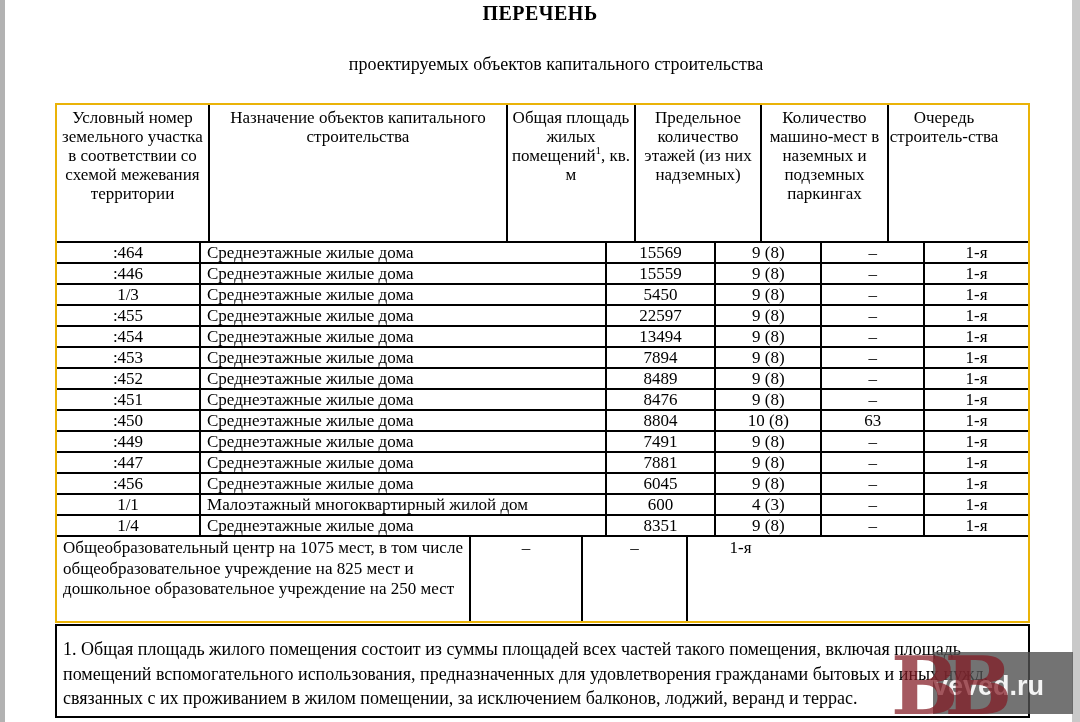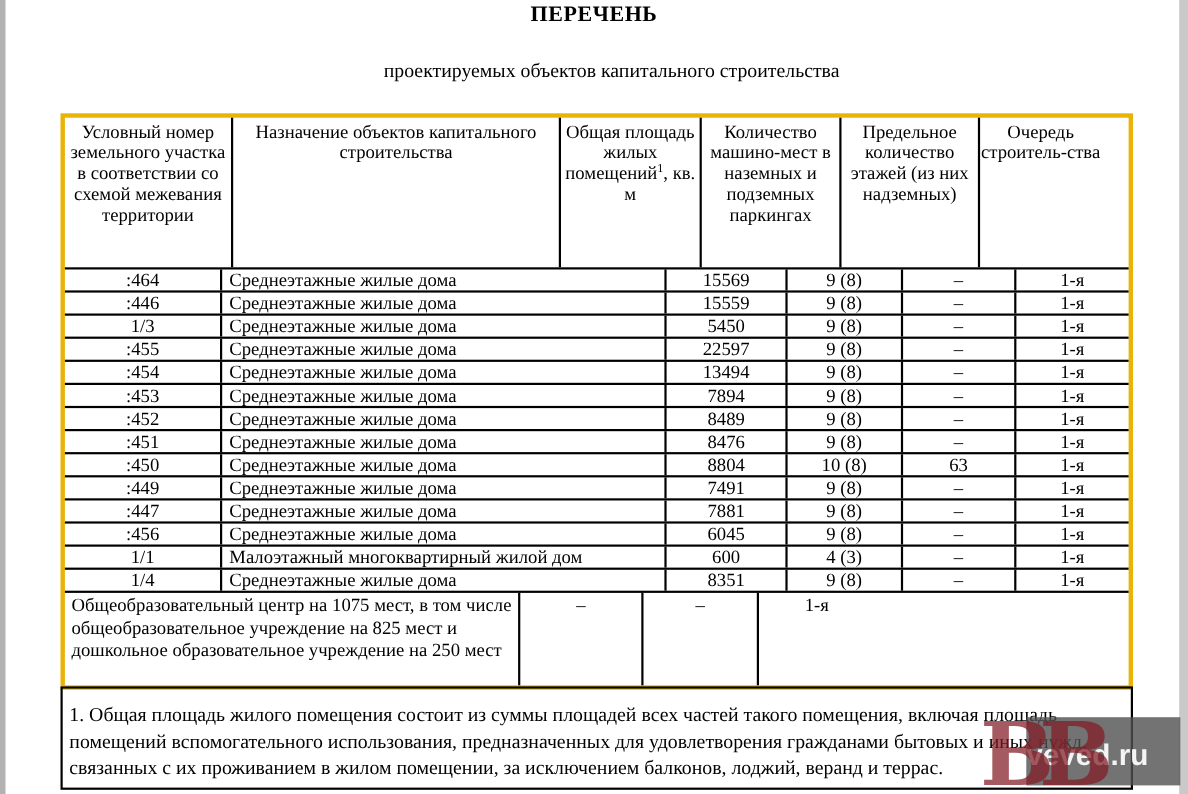--- a/index.html
+++ b/index.html
@@ -17,21 +17,21 @@
     text-align:center; font-size:20px; font-weight:bold; letter-spacing:.5px;
   }
   .subtitle {
     position:absolute; top:54px; left:16px; width:1080px;
     text-align:center; font-size:18px;
   }
 
   
   .main-table {
     position:absolute; left:55px; top:103px; width:975px;
-    border:4px solid #eab308; box-sizing:border-box; background:#fff;
+    border:2px solid #eab308; box-sizing:border-box; background:#fff;
   }
   .h-row { display:flex; height:138px; border-bottom:2px solid #000; box-sizing:border-box; }
   .h-cell {
     box-sizing:border-box; border-right:2px solid #000;
     text-align:center; font-size:17px; line-height:19px; padding-top:3px;
   }
   .hc0{width:153px}.hc1{width:298px}.hc2{width:128px}
   .hc3{width:126px}.hc4{width:127px}.hc5{width:110px;border-right:none}
   .sup { vertical-align:super; font-size:11px; line-height:0; }
 
@@ -81,22 +81,22 @@
 <div class="edge edge-right"></div>
 
 <div class="title">ПЕРЕЧЕНЬ</div>
 <div class="subtitle">проектируемых объектов капитального строительства</div>
 
 <div class="main-table">
   <div class="h-row">
     <div class="h-cell hc0">Условный номер земельного участка в соответствии со схемой межевания территории</div>
     <div class="h-cell hc1">Назначение объектов капитального строительства</div>
     <div class="h-cell hc2"><span>Общая площадь жилых помещений</span><span class="sup">1</span><span>, кв. м</span></div>
+    <div class="h-cell hc3">Предельное количество этажей (из них надземных)</div>
     <div class="h-cell hc4">Количество машино-мест в наземных и подземных паркингах</div>
-    <div class="h-cell hc3">Предельное количество этажей (из них надземных)</div>
     <div class="h-cell hc5">Очередь строитель-ства</div>
   </div>
   <div>
       <div class="t-row">
         <div class="b-cell c0">:464</div>
         <div class="b-cell c1 desc">Среднеэтажные жилые дома</div>
         <div class="b-cell c2">15569</div>
         <div class="b-cell c3">9 (8)</div>
         <div class="b-cell c4">–</div>
         <div class="b-cell c5">1-я</div>

